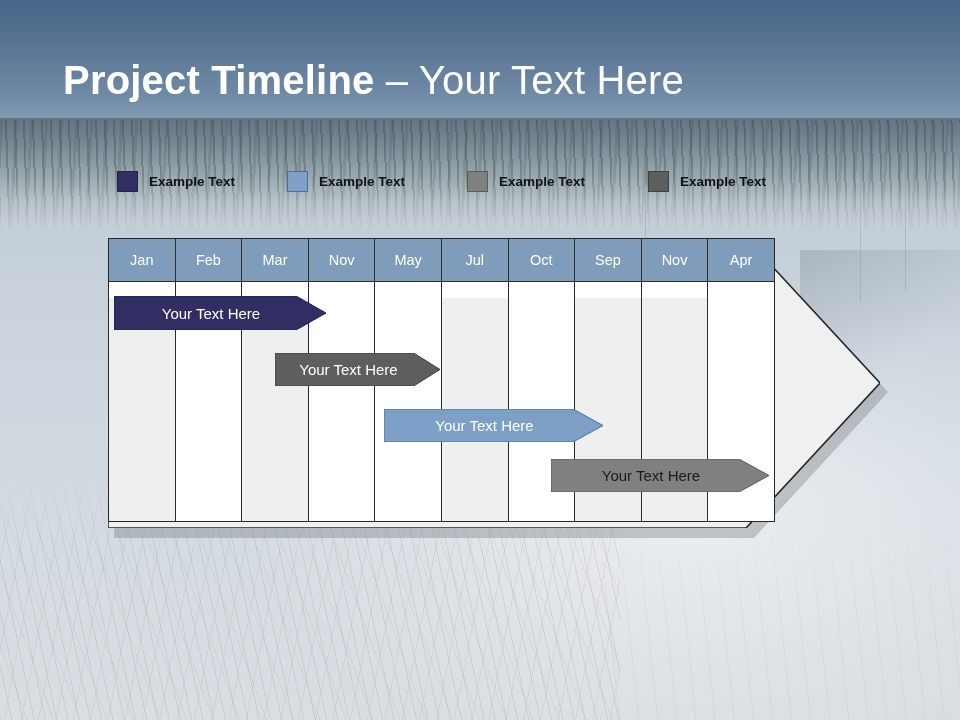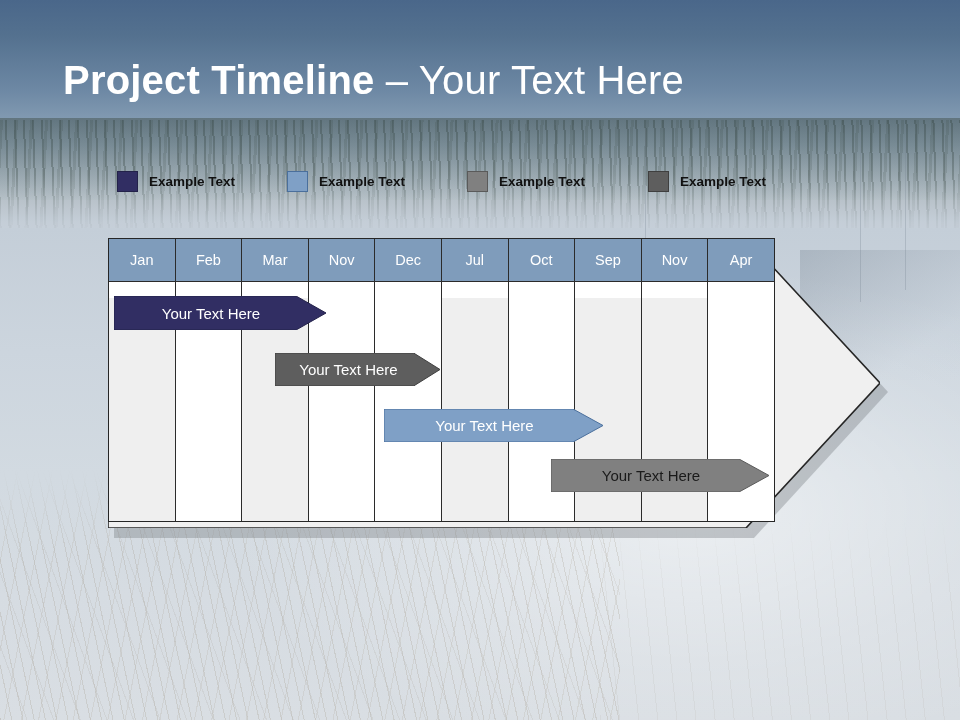--- a/index.html
+++ b/index.html
@@ -286,21 +286,21 @@
         </div>
         <div class="grid-col odd">
           <div class="col-head">Mar</div>
           <div class="col-body"></div>
         </div>
         <div class="grid-col even">
           <div class="col-head">Nov</div>
           <div class="col-body"></div>
         </div>
         <div class="grid-col even">
-          <div class="col-head">Dec</div>
+          <div class="col-head">May</div>
           <div class="col-body"></div>
         </div>
         <div class="grid-col odd">
           <div class="col-head">Jul</div>
           <div class="col-body"></div>
         </div>
         <div class="grid-col even">
           <div class="col-head">Oct</div>
           <div class="col-body"></div>
         </div>

